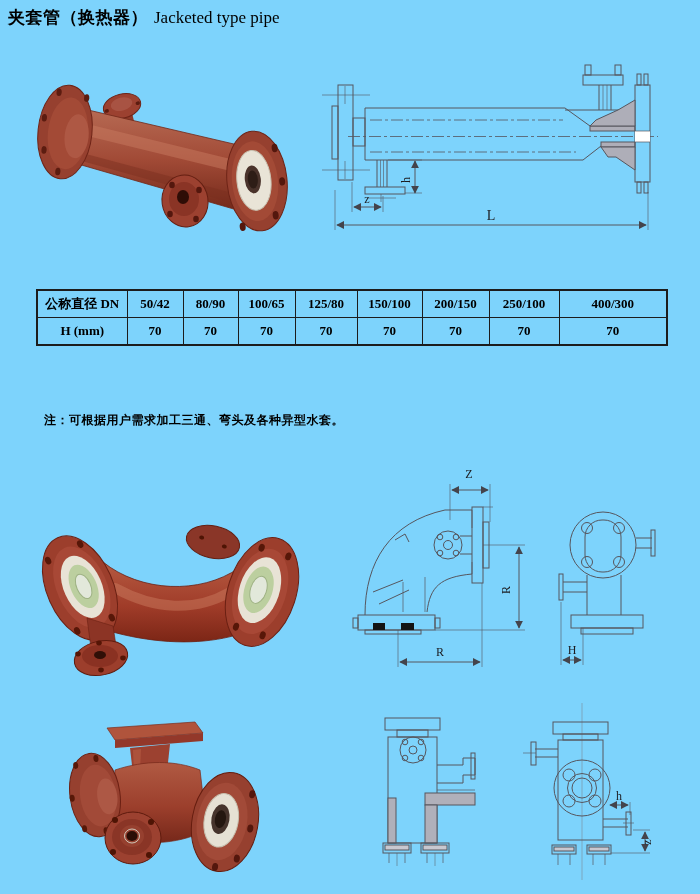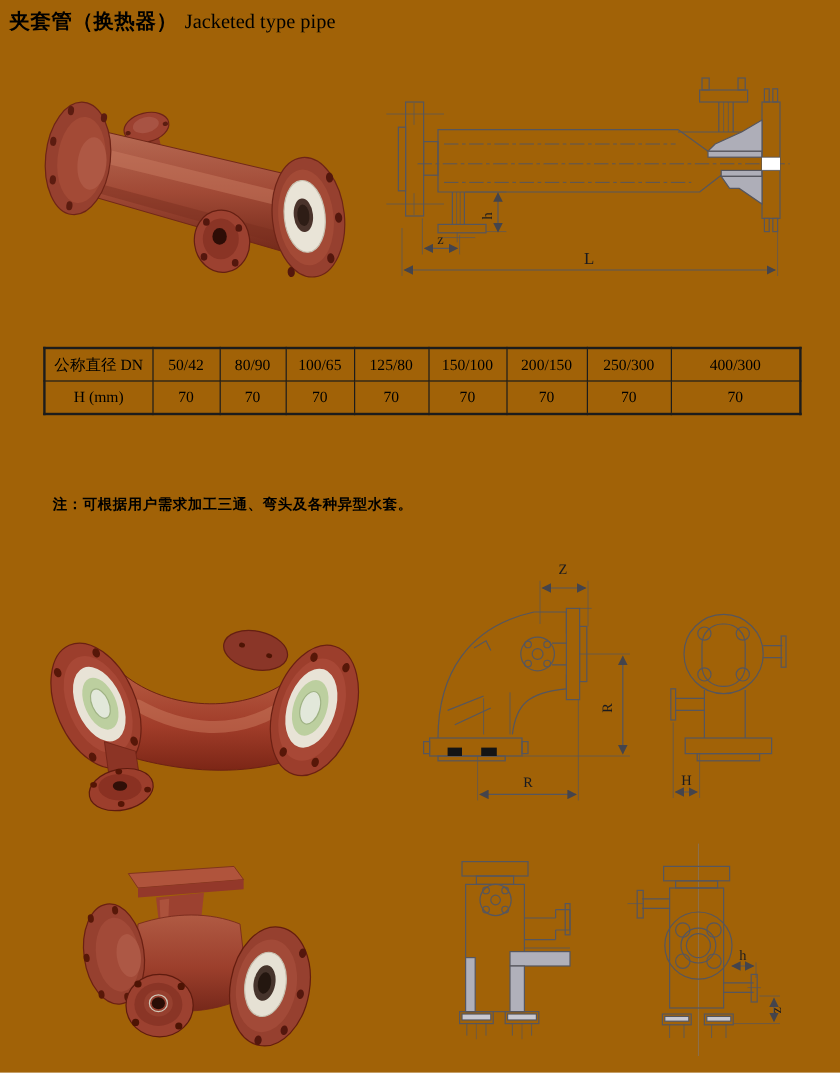--- a/index.html
+++ b/index.html
@@ -1,24 +1,24 @@
 <!DOCTYPE html>
 <html><head>
 <meta charset="utf-8">
 <style>
   html,body{margin:0;padding:0;background:#fff;}
-  .page{position:relative;width:700px;height:894px;background:#a16207;overflow:hidden;
+  .page{position:relative;width:700px;height:894px;background:#7dd3fc;overflow:hidden;
         font-family:"Liberation Serif",serif;color:#000;}
   .title{position:absolute;left:8px;top:6px;white-space:nowrap;}
   .title .zh{font-weight:bold;font-size:17px;letter-spacing:.5px;}
   .title .en{font-size:17px;margin-left:6px;}
   .fig{position:absolute;}
   table.spec{position:absolute;left:36px;top:289px;border-collapse:collapse;table-layout:fixed;}
   table.spec td,table.spec th{border:1px solid #1c1c1c;text-align:center;vertical-align:middle;
-        height:26px;font-size:13px;font-weight:normal;padding:0;}
+        height:26px;font-size:13px;font-weight:bold;padding:0;}
   table.spec{border:2px solid #1c1c1c;}
   td.corner{font-size:11px;}
   .note{position:absolute;left:44px;top:412px;font-size:12px;font-weight:600;letter-spacing:.5px;}
   svg text{font-family:"Liberation Serif",serif;fill:#1b1b1f;}
   .dimtxt{font-size:12px;}
   .dimtxt-big{font-size:14px;}
 </style>
 </head>
 <body>
 
@@ -161,21 +161,21 @@
     </colgroup>
     <tbody>
         <tr>
       <td class="corner">公称直径 DN</td>
       <td>50/42</td>
       <td>80/90</td>
       <td>100/65</td>
       <td>125/80</td>
       <td>150/100</td>
       <td>200/150</td>
-      <td>250/300</td>
+      <td>250/100</td>
       <td>400/300</td>
     </tr>
     <tr>
       <td>H (mm)</td>
       <td>70</td>
       <td>70</td>
       <td>70</td>
       <td>70</td>
       <td>70</td>
       <td>70</td>

